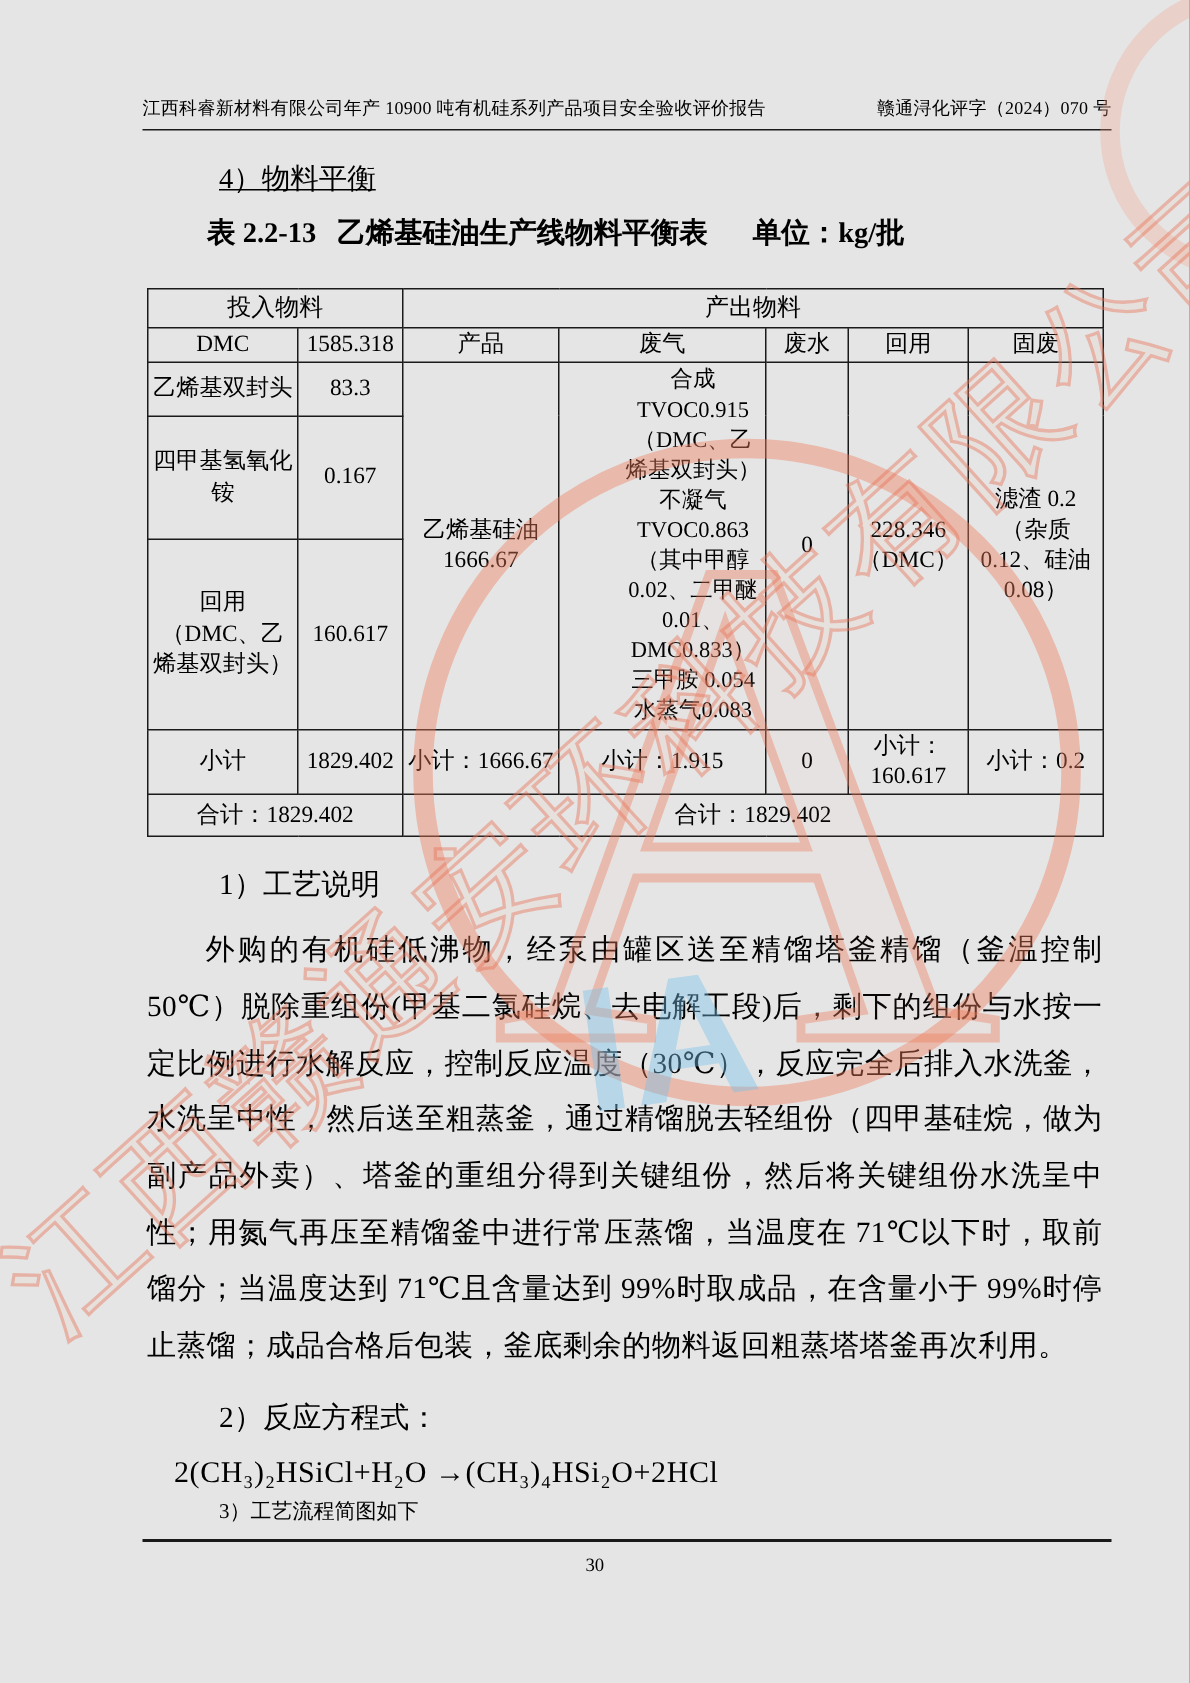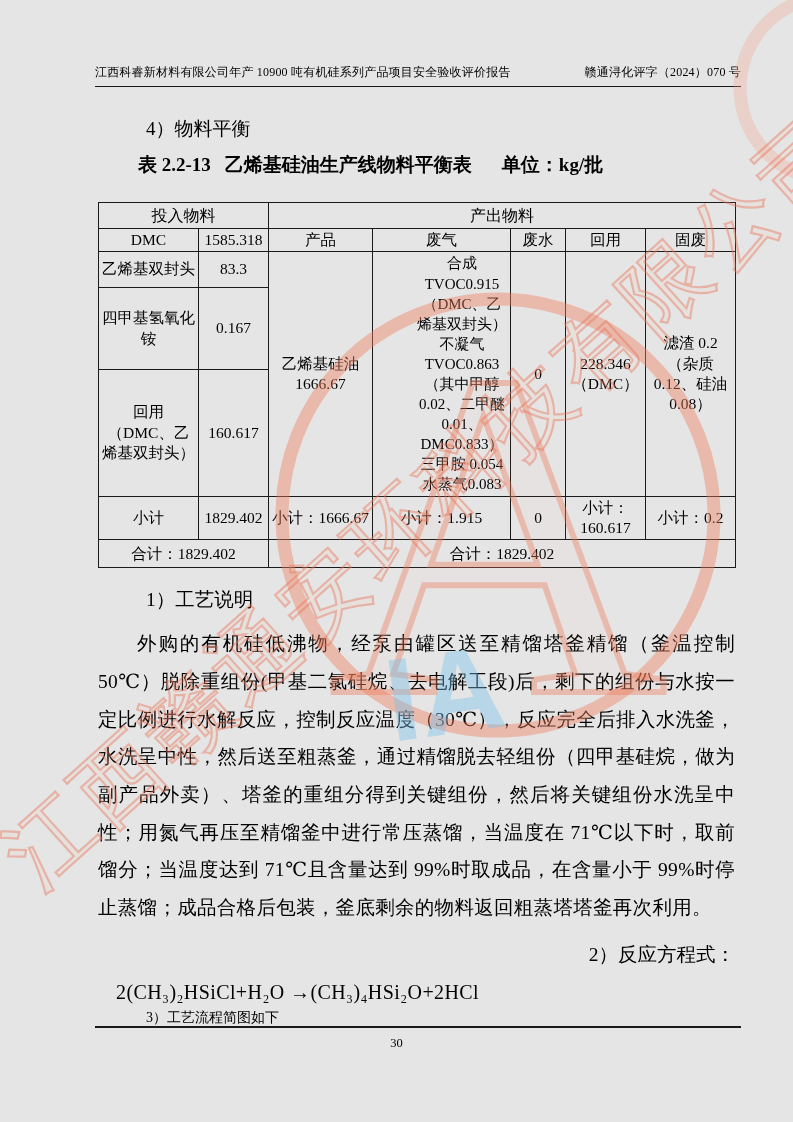--- a/index.html
+++ b/index.html
@@ -9,21 +9,21 @@
     font-family:"Liberation Serif","DejaVu Serif",serif;
   }
   
   .doc-header {
     position:absolute; left:95px; top:64px; width:646px;
     border-bottom:1.5px solid #1a1a1a; padding-bottom:5px;
     display:flex; justify-content:space-between; align-items:flex-end;
     font-size:12px; letter-spacing:0.2px; white-space:nowrap;
   }
   .content { position:absolute; left:98px; top:104px; width:637px; }
-  .sec-heading { font-size:19px; padding-left:48px; margin:12px 0 10px; }
+  .sec-heading { font-size:19px; padding-left:48px; margin:2px 0 10px;text-decoration:underline; }
   .tbl-caption { font-size:19px; font-weight:bold; padding-left:40px; margin:0 0 7px; white-space:nowrap; }
   .tbl-caption .cap-title { margin-left:14px; }
   .tbl-caption .cap-unit  { margin-left:30px; }
 
   table.mbt { border-collapse:collapse; width:637px; table-layout:fixed;margin-top:24px; }
   table.mbt th, table.mbt td {
     border:1.4px solid #1a1a1a; text-align:center; vertical-align:middle;
     font-weight:normal; font-size:15.5px; line-height:1.32; padding:1px 2px;
     overflow:hidden;
   }
@@ -36,21 +36,21 @@
   .r-sub   { height:37px;font-family:Liberation Serif, serif; }
   .r-tot   { height:28px; }
 
   .para-block { margin-top:16px; }
   .p5  { font-size:19.5px; padding-left:48px; margin:14px 0 0; }
   .p51 { font-size:19.5px; padding-left:48px; margin:18px 0 0; }
   .process-para {
     font-size:19.5px; line-height:1.93; text-align:justify; text-indent:2em;
     margin:12px 0 0; letter-spacing:0.3px;
   }
-  .p52 { font-size:19.5px; padding-left:48px; margin:15px 0 0;text-align:right; }
+  .p52 { font-size:19.5px; padding-left:48px; margin:15px 0 0; }
   .equation { font-size:20px; padding-left:18px; margin:13px 0 0; letter-spacing:0.4px; }
   .p53 { font-size:14px; padding-left:48px; margin:5px 0 0;font-family:Liberation Serif, serif; }
 
   
   .footer-rule { position:absolute; left:95px; top:1026px; width:646px; border-top:2px solid #1a1a1a; }
   .page-number { position:absolute; left:0; top:1036px; width:100%; text-align:center; font-size:12.5px; }
 
   
   .watermark { position:absolute; left:0; top:0; z-index:6; pointer-events:none; }
 </style>

